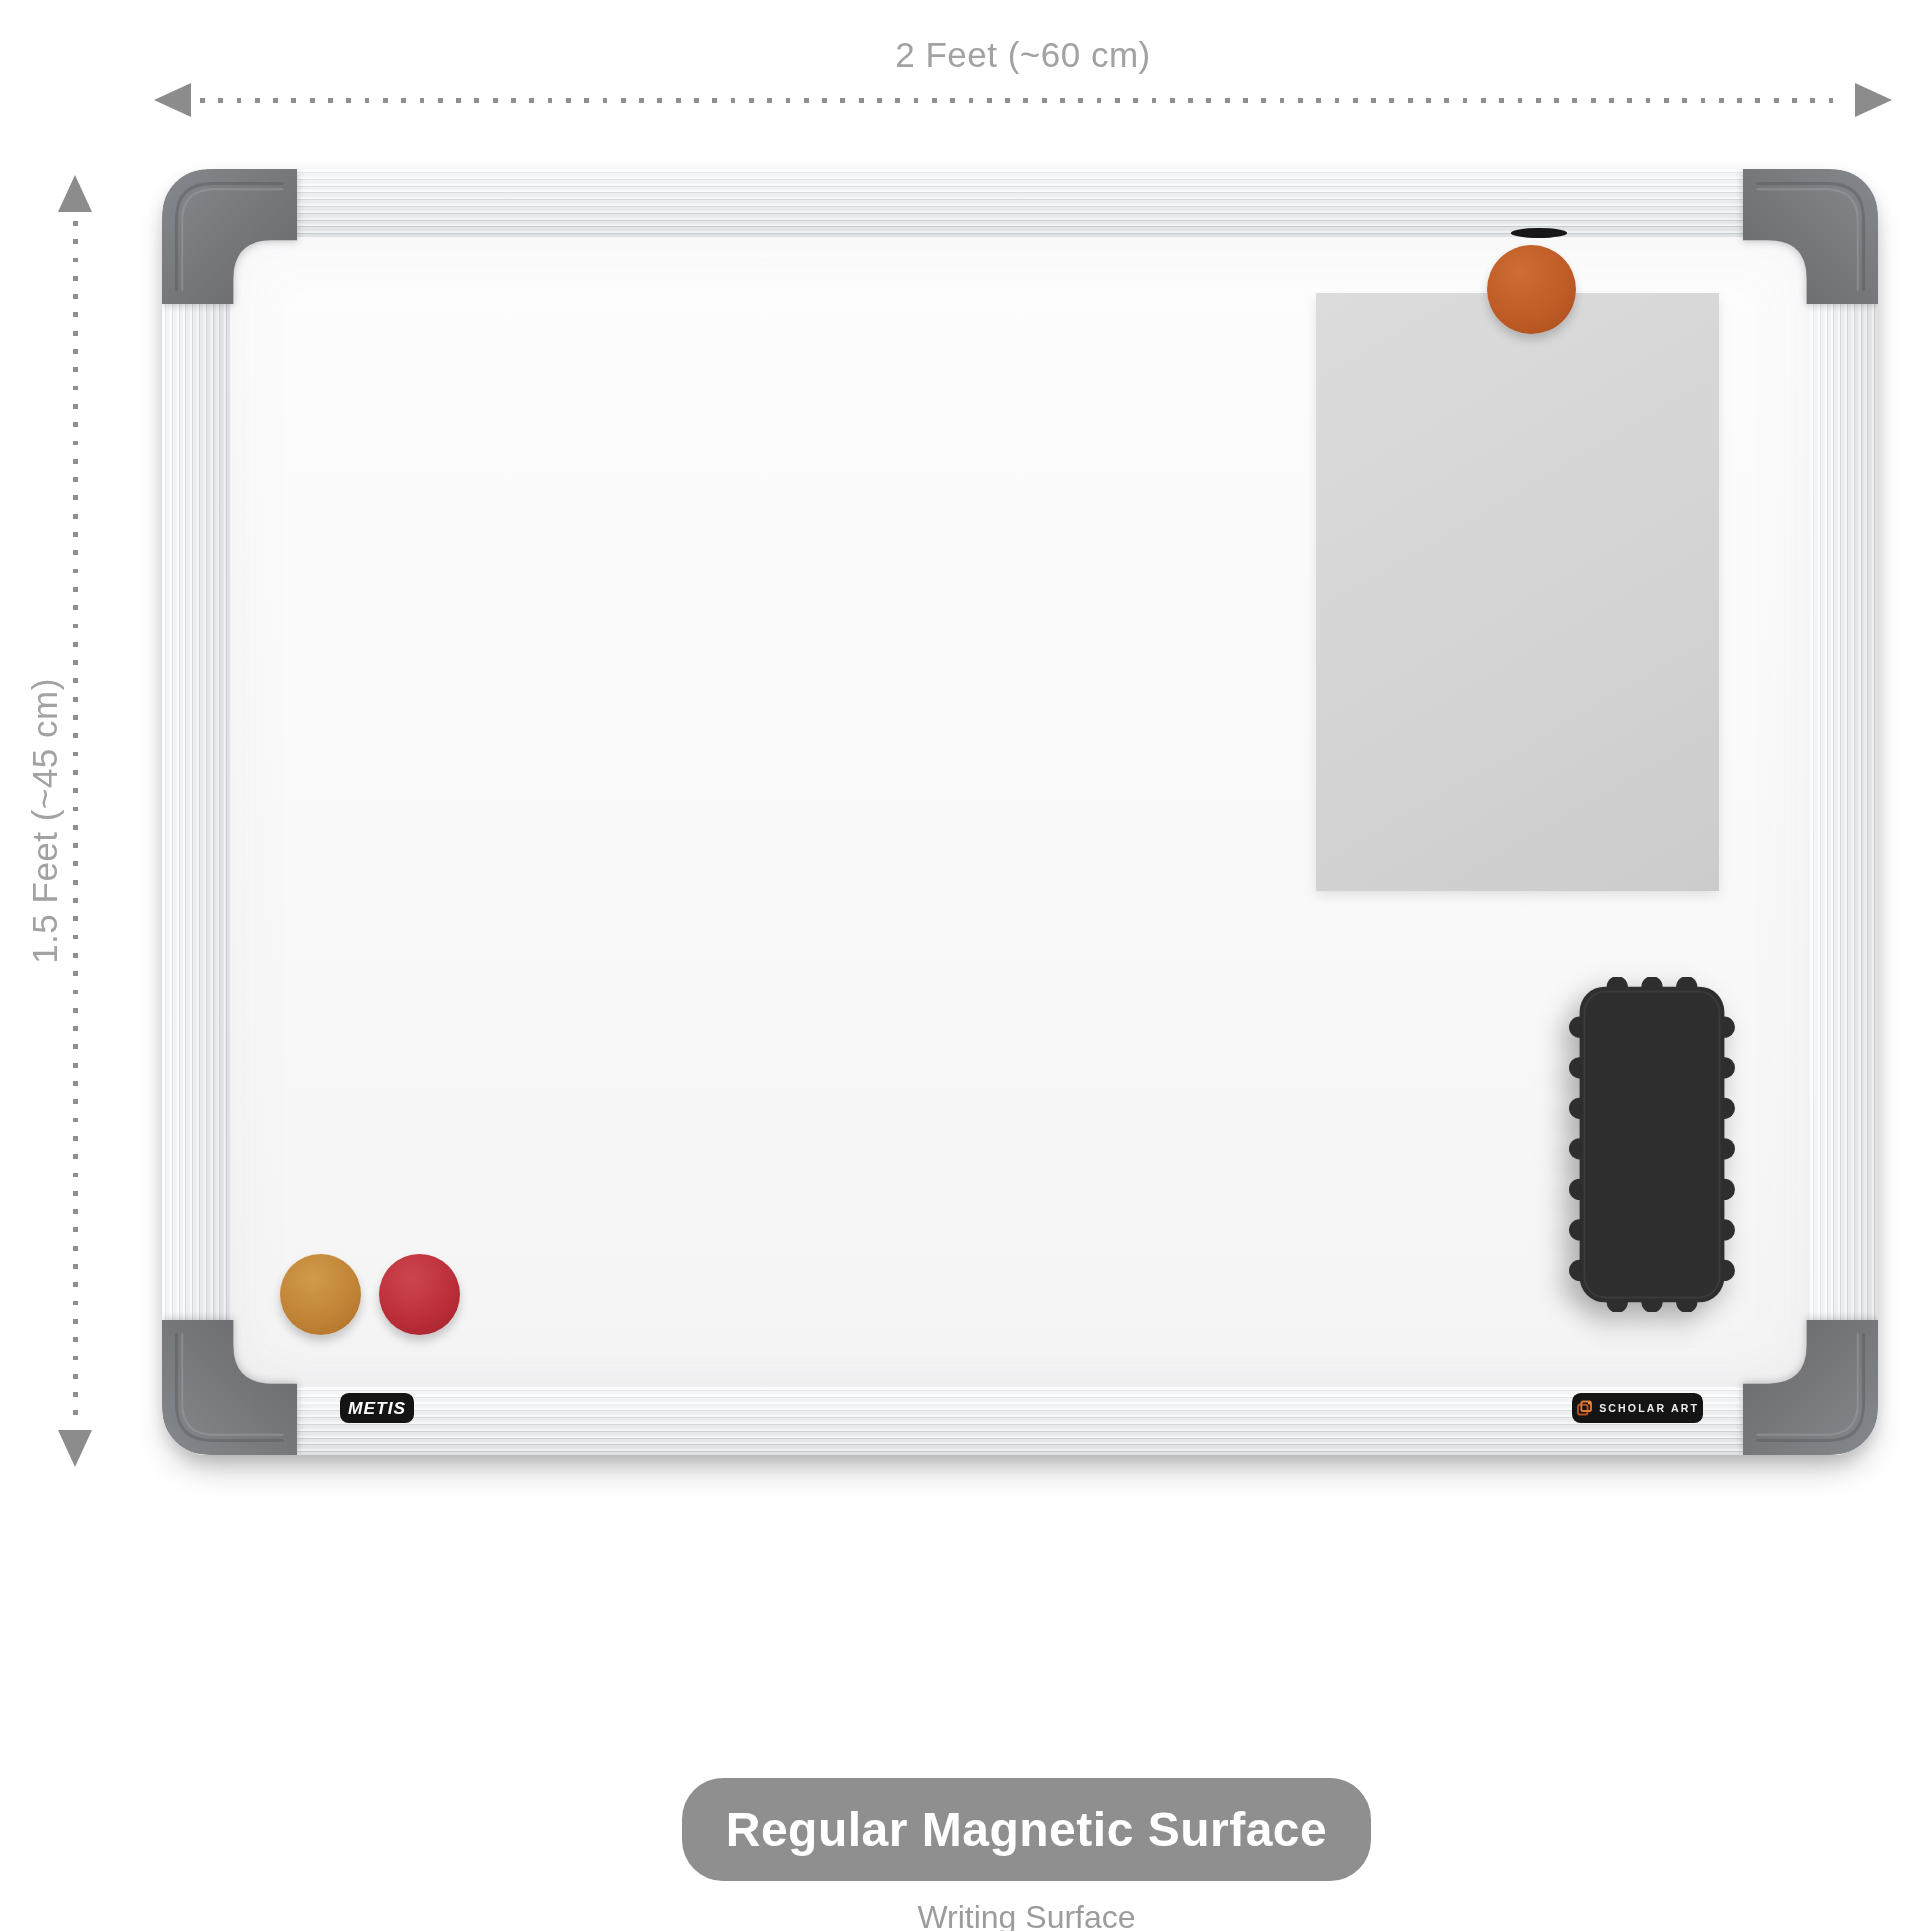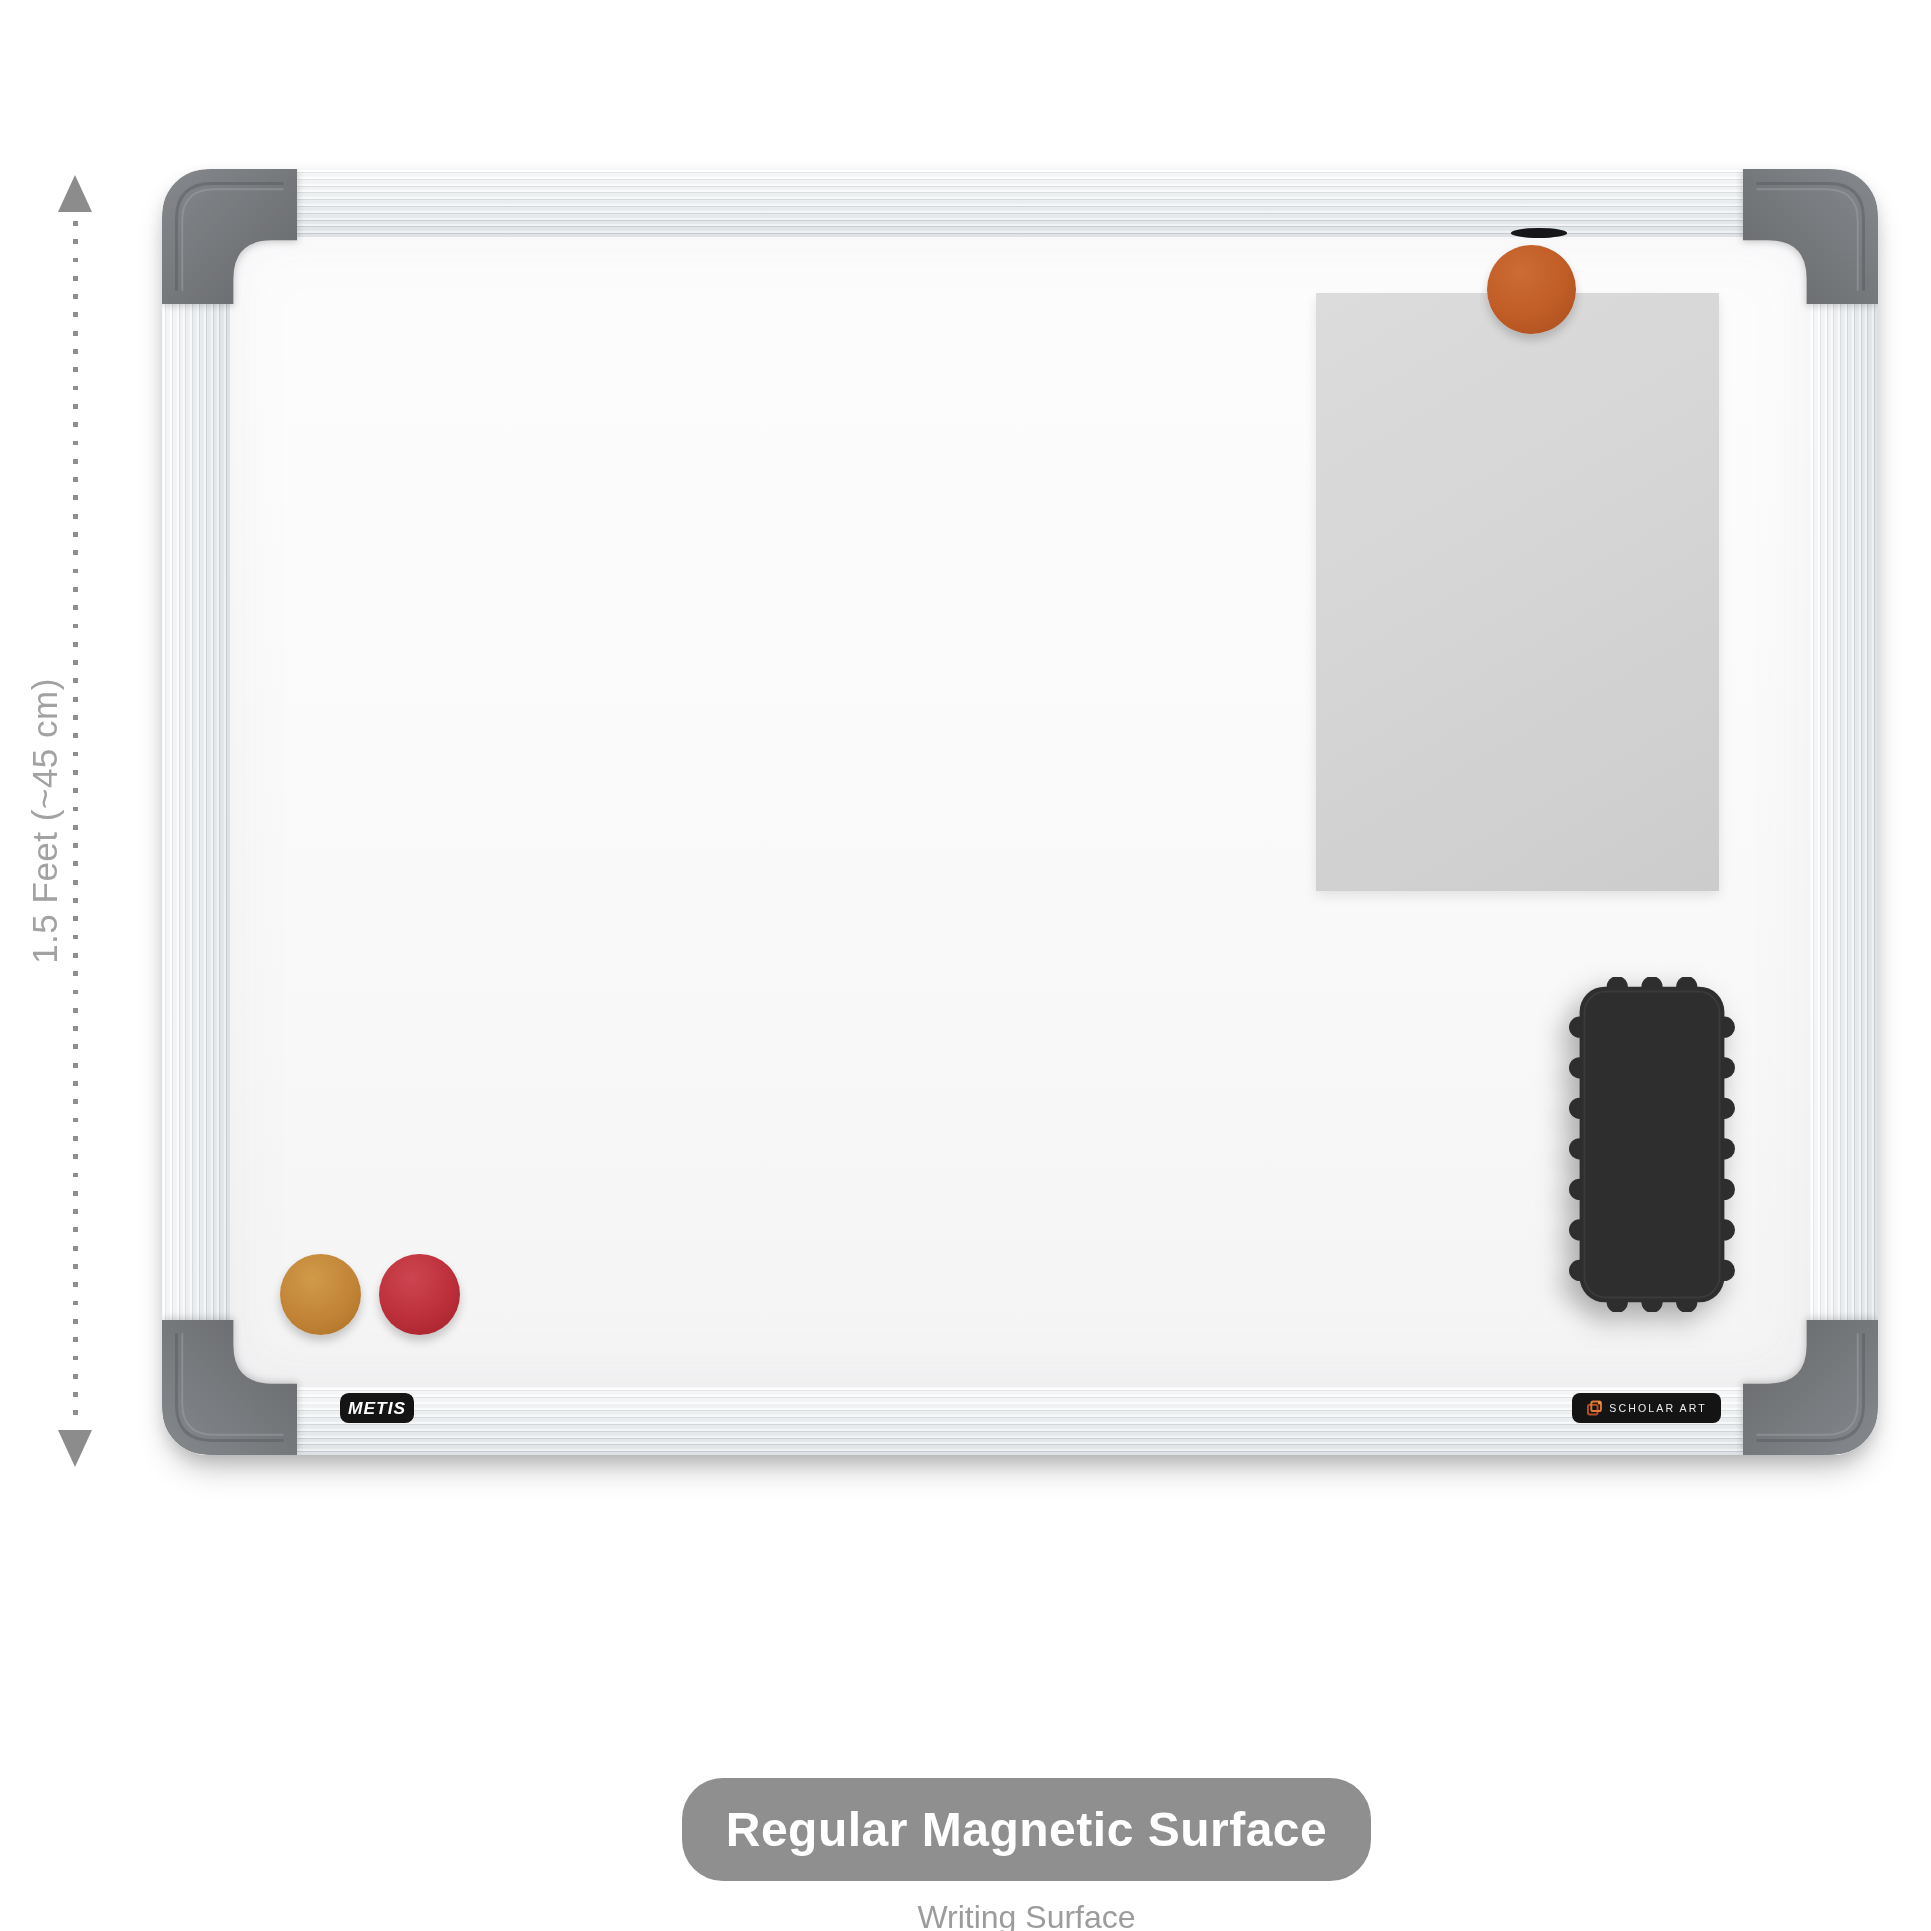--- a/index.html
+++ b/index.html
@@ -62,22 +62,22 @@
   .magnet-red{left:149px;top:1019px;width:81px;height:81px;
     background:radial-gradient(circle at 40% 30%,#cd4550 0%,#bc2f3a 55%,#9e1f29 100%);
     box-shadow:0 5.8px 9.7px rgba(0,0,0,0.20);}
   .eraser{position:absolute;left:1339px;top:742px;filter:drop-shadow(-8.7px 11.6px 13.5px rgba(0,0,0,0.30));}
 
   
   .brand{position:absolute;z-index:3;background:#141414;border-radius:8.7px;display:flex;
          align-items:center;justify-content:center;color:#ffffff;}
   .brand-metis{left:178px;top:1224px;width:74px;height:30px;
          font-size:17.4px;font-weight:700;font-style:italic;letter-spacing:1px;}
-  .brand-scholar{left:1410px;top:1224px;width:149px;height:30px;gap:6.8px;
-         font-size:10.6px;font-weight:400;letter-spacing:2.1px;color:#ededed;border-radius:8px;}
+  .brand-scholar{left:1410px;top:1224px;width:131px;height:30px;gap:6.8px;
+         font-size:10.6px;font-weight:700;letter-spacing:2.1px;color:#ededed;}
 
   
   .footer{position:absolute;left:122px;top:1778px;width:1809px;text-align:center;}
   .pill{display:inline-block;background:#8f8f8f;color:#ffffff;font-size:48px;font-weight:700;
         letter-spacing:0.5px;padding:24px 44px;border-radius:41px;}
   .caption{margin-top:17.4px;color:#9c9c9c;font-size:32px;line-height:39px;font-weight:400;}
 </style>
 </head>
 <body>
 
@@ -85,20 +85,26 @@
 
   <svg width="0" height="0" style="position:absolute" aria-hidden="true">
     <defs>
       <linearGradient id="capg" x1="0" y1="0" x2="1" y2="1">
         <stop offset="0" stop-color="#85888c"></stop>
           <stop offset="1" stop-color="#66686b"></stop>
       </linearGradient>
     </defs>
   </svg>
 
+  <div class="dim-h">
+    <div class="lbl dim-label">2 Feet (~60 cm)</div>
+    <div class="tri tri-left"></div>
+    <div class="line"></div>
+    <div class="tri tri-right"></div>
+  </div>
 
   <div class="dim-v">
     <div class="lbl dim-label">1.5 Feet (~45 cm)</div>
     <div class="tri tri-up"></div>
     <div class="line"></div>
     <div class="tri tri-down"></div>
   </div>
 
   <div class="board">
     <div class="board-clip">

